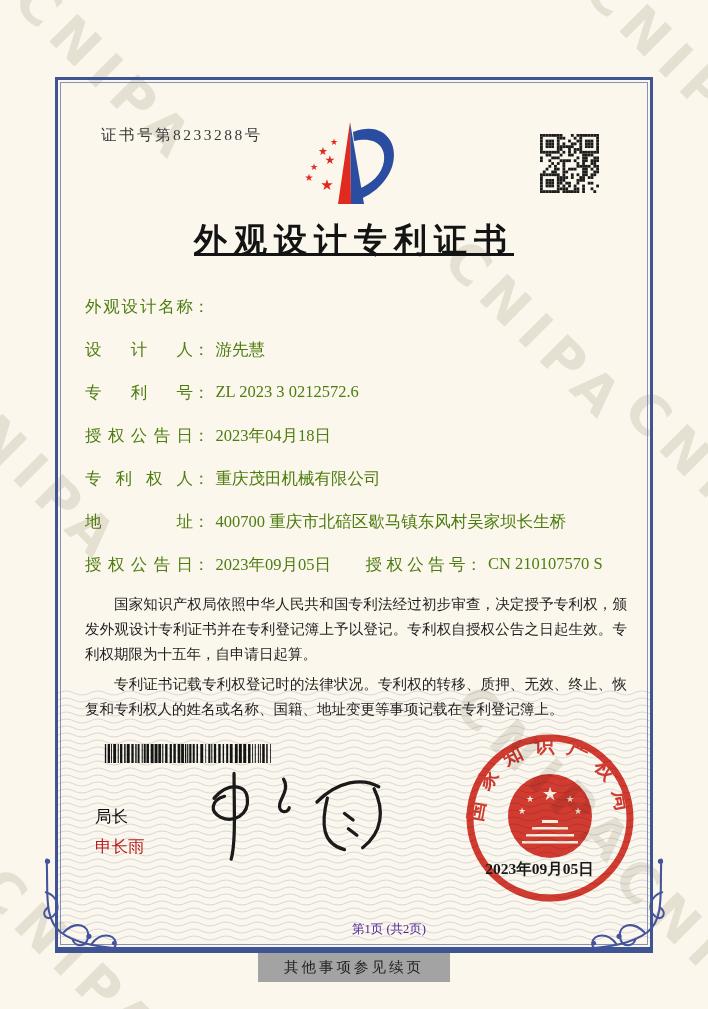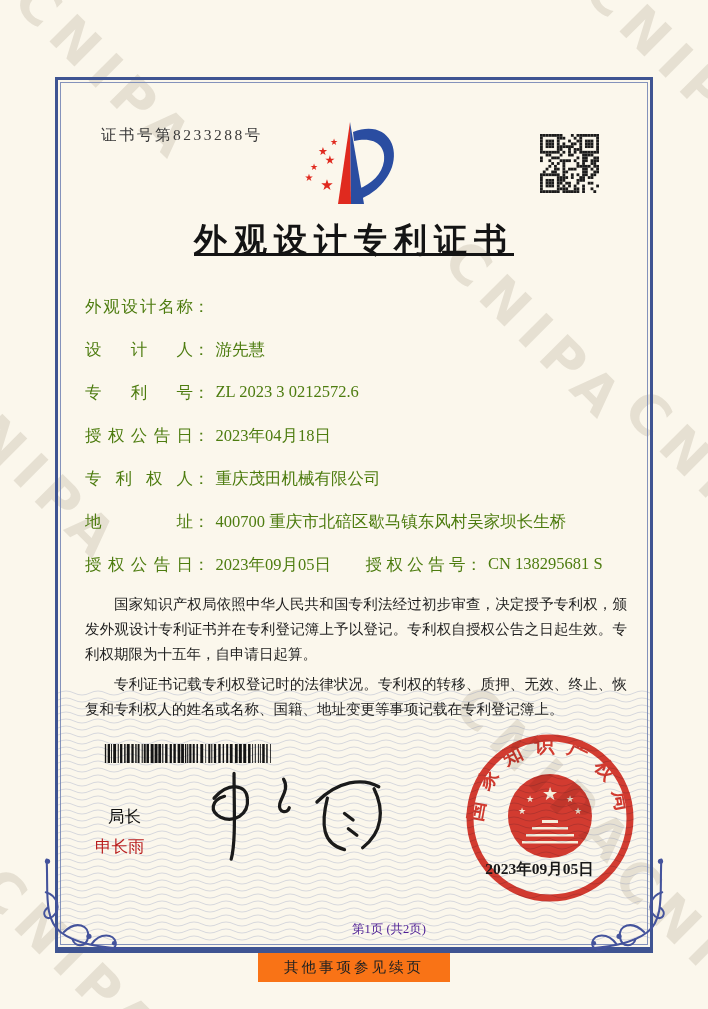--- a/index.html
+++ b/index.html
@@ -36,34 +36,34 @@
   .colon{margin-right:6px;}
   .fvalue{white-space:nowrap;}
   .fvalue.fixed{width:150px;}
 
   .paras{position:absolute;left:85px;top:592px;width:542px;z-index:2;font-size:14.5px;
          line-height:1.72;color:#1e1e1e;text-align:justify;}
   .paras p{margin:0 0 5px 0;text-indent:2em;}
 
   .barcode{position:absolute;left:96px;top:744px;z-index:2;}
 
-  .sig-title{position:absolute;left:108px;top:806px;z-index:2;
+  .sig-title{position:absolute;left:95px;top:806px;z-index:2;
              font-family:"Liberation Sans",sans-serif;font-size:16.5px;color:#101010;}
   .sig-name{position:absolute;left:95px;top:836px;z-index:2;
             font-family:"Liberation Sans",sans-serif;font-size:16.5px;color:#b91c1c;}
   .signature{position:absolute;left:195px;top:762px;z-index:3;}
 
   .seal{position:absolute;left:458px;top:728px;z-index:3;mix-blend-mode:multiply;}
   .seal-date{position:absolute;left:462px;top:859px;width:155px;z-index:4;text-align:center;
              font-size:15.5px;font-weight:700;color:#181818;}
 
   .page-num{position:absolute;left:55px;top:921px;width:668px;z-index:2;text-align:center;
             font-size:12.5px;color:#4c1d95;}
   .footer-note{position:absolute;left:0;top:953px;width:708px;z-index:2;text-align:center;}
-  .footer-note span{display:inline-block;background:#f97316;padding:5px 26px;
+  .footer-note span{display:inline-block;background:#a3a3a3;padding:5px 26px;
             font-size:14.5px;letter-spacing:3px;color:#222;}
 </style>
 </head>
 <body>
 
 <div class="page">
 
   <div class="wm" style="left:-10px;top:40px;">CNIPA</div>
   <div class="wm" style="left:560px;top:30px;">CNIPA</div>
   <div class="wm" style="left:420px;top:300px;">CNIPA</div>
@@ -428,21 +428,21 @@
       <span class="flabel">地址</span>
         <span class="colon">：</span>
       <span class="fvalue">400700 重庆市北碚区歇马镇东风村吴家坝长生桥</span>
     </div>
     <div class="frow">
       <span class="flabel">授权公告日</span>
         <span class="colon">：</span>
       <span class="fvalue fixed">2023年09月05日</span>
       <span class="flabel2">授权公告号</span>
         <span class="colon">：</span>
-      <span class="fvalue">CN 138295681 S</span>
+      <span class="fvalue">CN 210107570 S</span>
     </div>
   </div>
 
   <div class="paras">
     <p>国家知识产权局依照中华人民共和国专利法经过初步审查，决定授予专利权，颁发外观设计专利证书并在专利登记簿上予以登记。专利权自授权公告之日起生效。专利权期限为十五年，自申请日起算。</p>
     <p>专利证书记载专利权登记时的法律状况。专利权的转移、质押、无效、终止、恢复和专利权人的姓名或名称、国籍、地址变更等事项记载在专利登记簿上。</p>
   </div>
 
   <svg id="barcode-svg" class="barcode" width="186" height="19" viewBox="0 0 186 21">
       <rect x="0" y="0" width="1.4786547705531121" height="21" fill="#141414"></rect>

